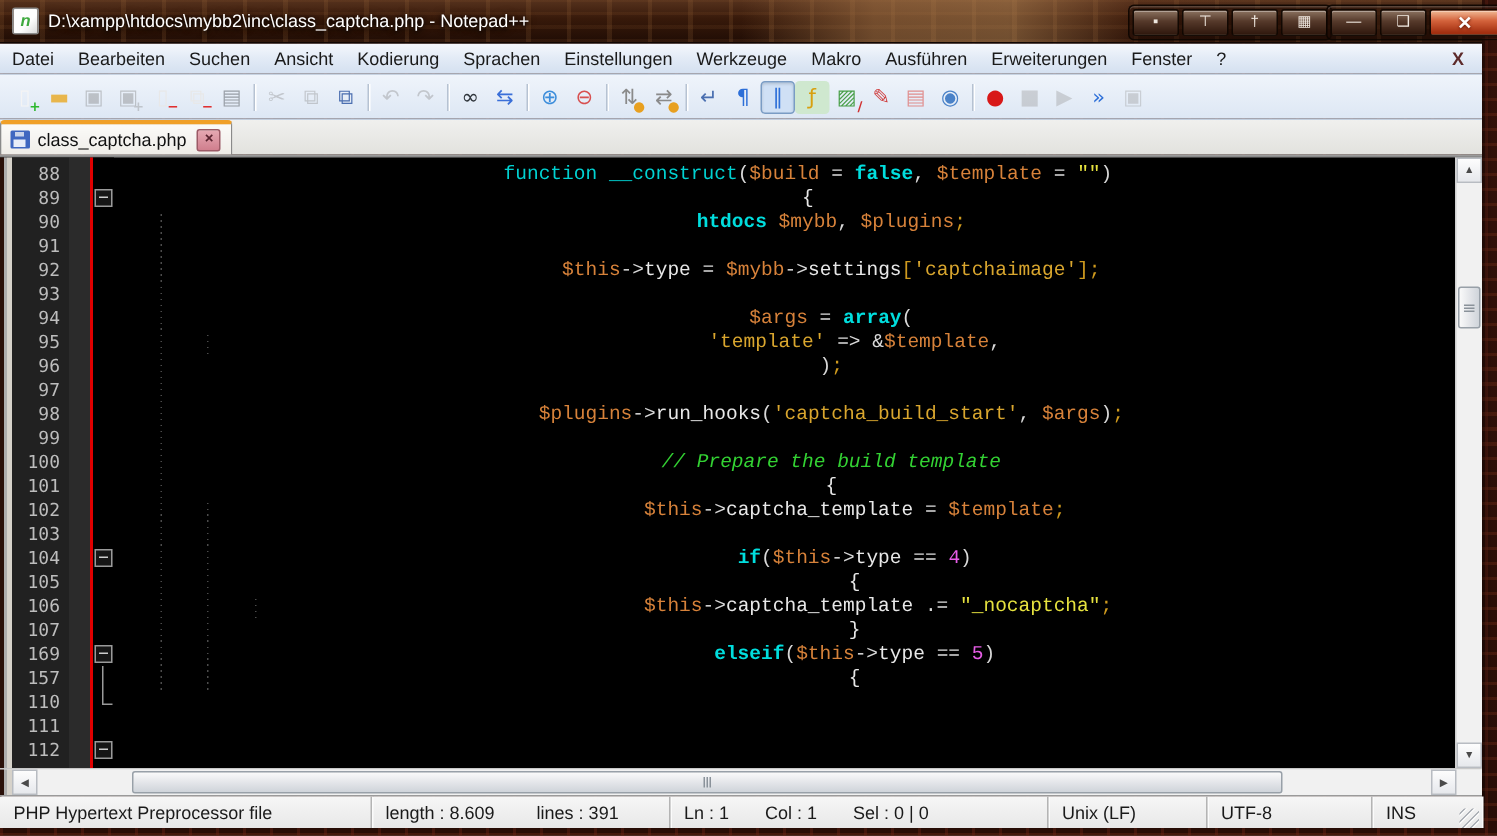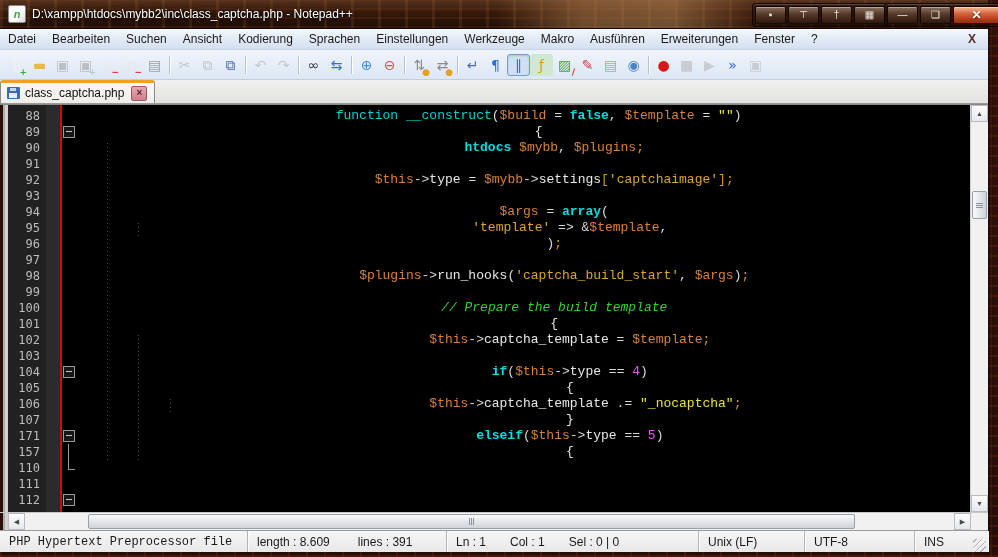--- a/index.html
+++ b/index.html
@@ -91,21 +91,21 @@
   .hscrollrow{height:17px;display:flex;background:#f1f1f1;border-top:1px solid #c8c8c8;}
   .hscroll{flex:1;position:relative;background:#f1f1f1;}
   .hthumb{position:absolute;top:1px;bottom:1px;left:80px;width:765px;border:1px solid #98a0a8;border-radius:2px;
     background:linear-gradient(180deg,#fafafa,#e2e4e8 55%,#cfd4da);display:flex;align-items:center;justify-content:center;}
   .corner{width:17px;background:#f1f1f1;}
   
   .statusbar{height:21px;background:linear-gradient(180deg,#f6f6f6,#e8e8e8);border-top:1px solid #9a9a9a;
     display:flex;align-items:center;font-size:12px;color:#1a1a1a;}
   .ssec{height:100%;display:flex;align-items:center;padding-left:9px;box-sizing:border-box;
     border-right:1px solid #b4b4b4;box-shadow:1px 0 #fbfbfb;white-space:nowrap;}
-  .s1{width:248px;font-family:Liberation Mono, monospace;} .s2{width:199px;gap:28px;} .s3{width:252px;gap:24px;} .s4{width:106px;} .s5{width:110px;} .s6{flex:1;border-right:none;}
+  .s1{width:248px;} .s2{width:199px;gap:28px;} .s3{width:252px;gap:24px;} .s4{width:106px;} .s5{width:110px;} .s6{flex:1;border-right:none;}
   .grip{width:13px;height:13px;margin-left:auto;margin-right:2px;align-self:flex-end;
     background:repeating-linear-gradient(135deg,transparent 0 2px,#aeb2b8 2px 3px,#f8f8f8 3px 4px);}
 </style>
 </head>
 <body>
 
 <div class="win">
 
   <div class="titlebar">
     <span class="appicon">n</span>
@@ -276,21 +276,21 @@
         <div>98</div>
         <div>99</div>
         <div>100</div>
         <div>101</div>
         <div>102</div>
         <div>103</div>
         <div>104</div>
         <div>105</div>
         <div>106</div>
         <div>107</div>
-        <div>171</div>
+        <div>169</div>
         <div>157</div>
         <div>110</div>
         <div>111</div>
         <div>112</div>
       </div>
     <div class="bmcol"></div>
     <div class="redline"></div>
     <div class="foldcol" id="foldcol">
         <div class="frow"></div>
         <div class="frow">

